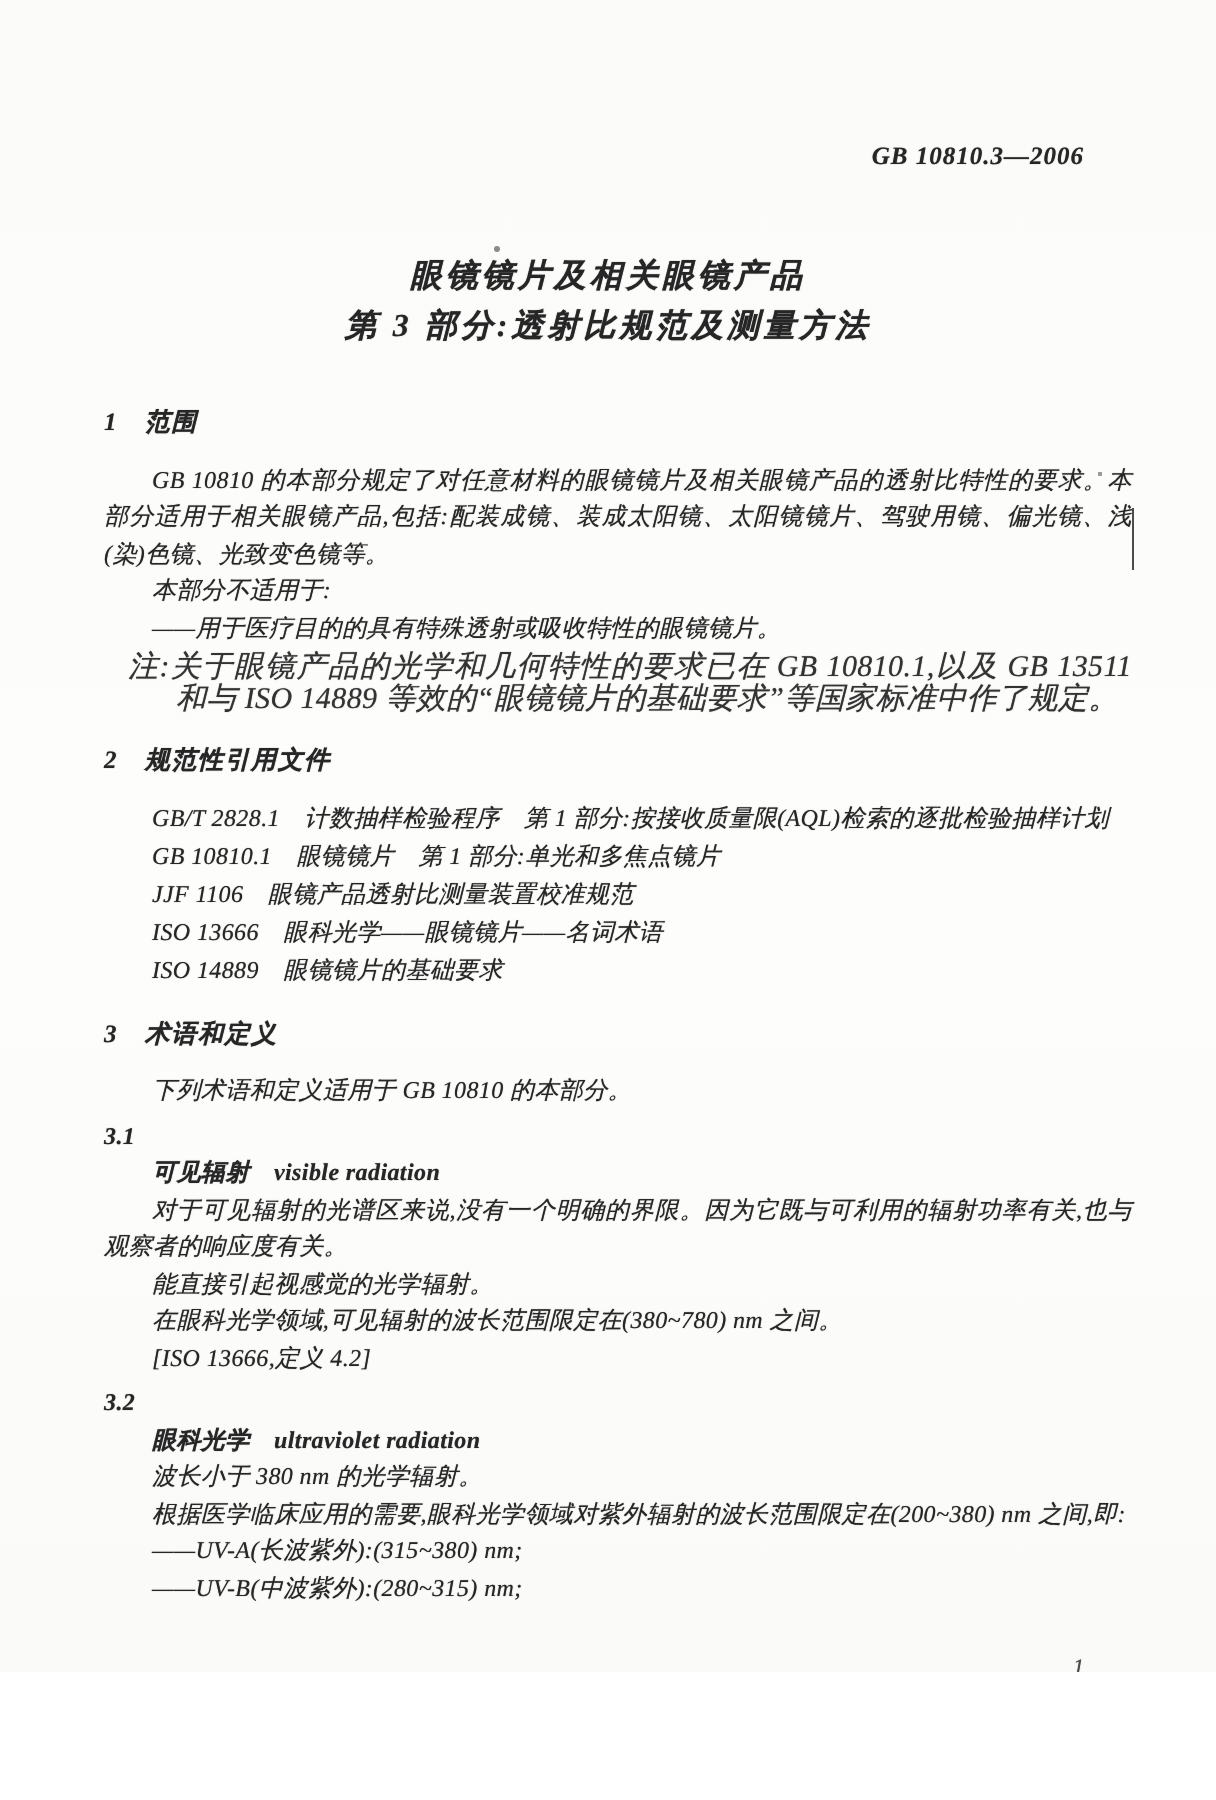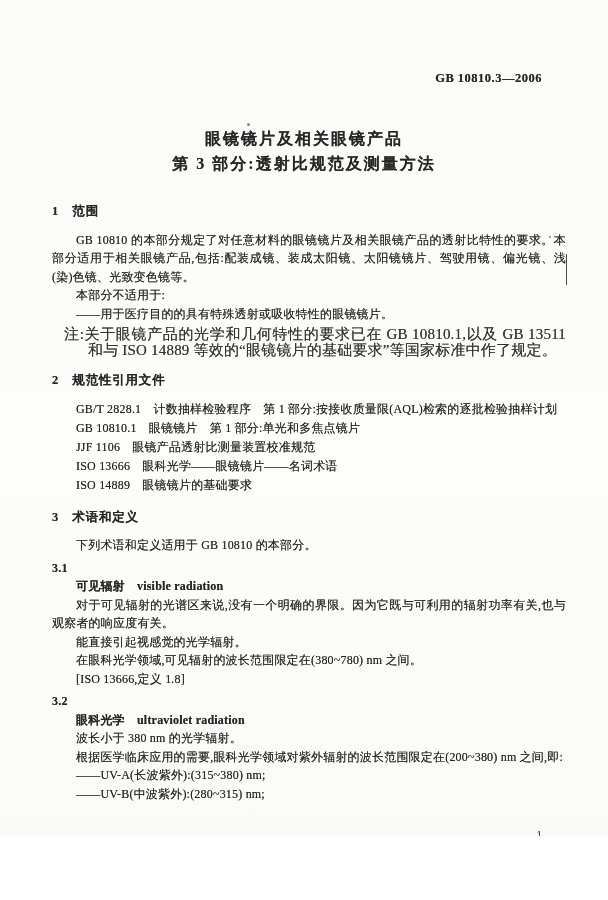--- a/index.html
+++ b/index.html
@@ -6,20 +6,21 @@
   .page {
     position: relative;
     width: 608px;
     height: 836px;
     margin: 0 auto;
     background: linear-gradient(180deg, #fbfbfa 0%, #fdfdfc 55%, #fafaf9 100%);
     font-family: "Liberation Serif", "DejaVu Serif", serif;
     color: #262626;
     overflow: hidden;
     text-shadow: 0 0 0.5px rgba(60,60,60,0.75);
+    font-style: italic;
   }
   .header-code {
     position: absolute;
     top: 71px;
     right: 66px;
     font-weight: bold;
     font-size: 12.5px;
     letter-spacing: 0.5px;
     white-space: pre;
   }
@@ -139,21 +140,21 @@
       <p class="b-ref">JJF 1106　眼镜产品透射比测量装置校准规范</p>
       <p class="b-ref">ISO 13666　眼科光学——眼镜镜片——名词术语</p>
       <p class="b-ref">ISO 14889　眼镜镜片的基础要求</p>
       <p class="b-heading">3　术语和定义</p>
       <p class="b-para">下列术语和定义适用于 GB 10810 的本部分。</p>
       <p class="b-subnum">3.1</p>
       <p class="b-term">可见辐射　visible radiation</p>
       <p class="b-para">对于可见辐射的光谱区来说,没有一个明确的界限。因为它既与可利用的辐射功率有关,也与观察者的响应度有关。</p>
       <p class="b-para">能直接引起视感觉的光学辐射。</p>
       <p class="b-para">在眼科光学领域,可见辐射的波长范围限定在(380~780) nm 之间。</p>
-      <p class="b-para">[ISO 13666,定义 1.8]</p>
+      <p class="b-para">[ISO 13666,定义 4.2]</p>
       <p class="b-subnum">3.2</p>
       <p class="b-term">眼科光学　ultraviolet radiation</p>
       <p class="b-para">波长小于 380 nm 的光学辐射。</p>
       <p class="b-para">根据医学临床应用的需要,眼科光学领域对紫外辐射的波长范围限定在(200~380) nm 之间,即:</p>
       <p class="b-dash">——UV-A(长波紫外):(315~380) nm;</p>
       <p class="b-dash">——UV-B(中波紫外):(280~315) nm;</p>
     </div>
 
   <div class="page-number">1</div>
 

